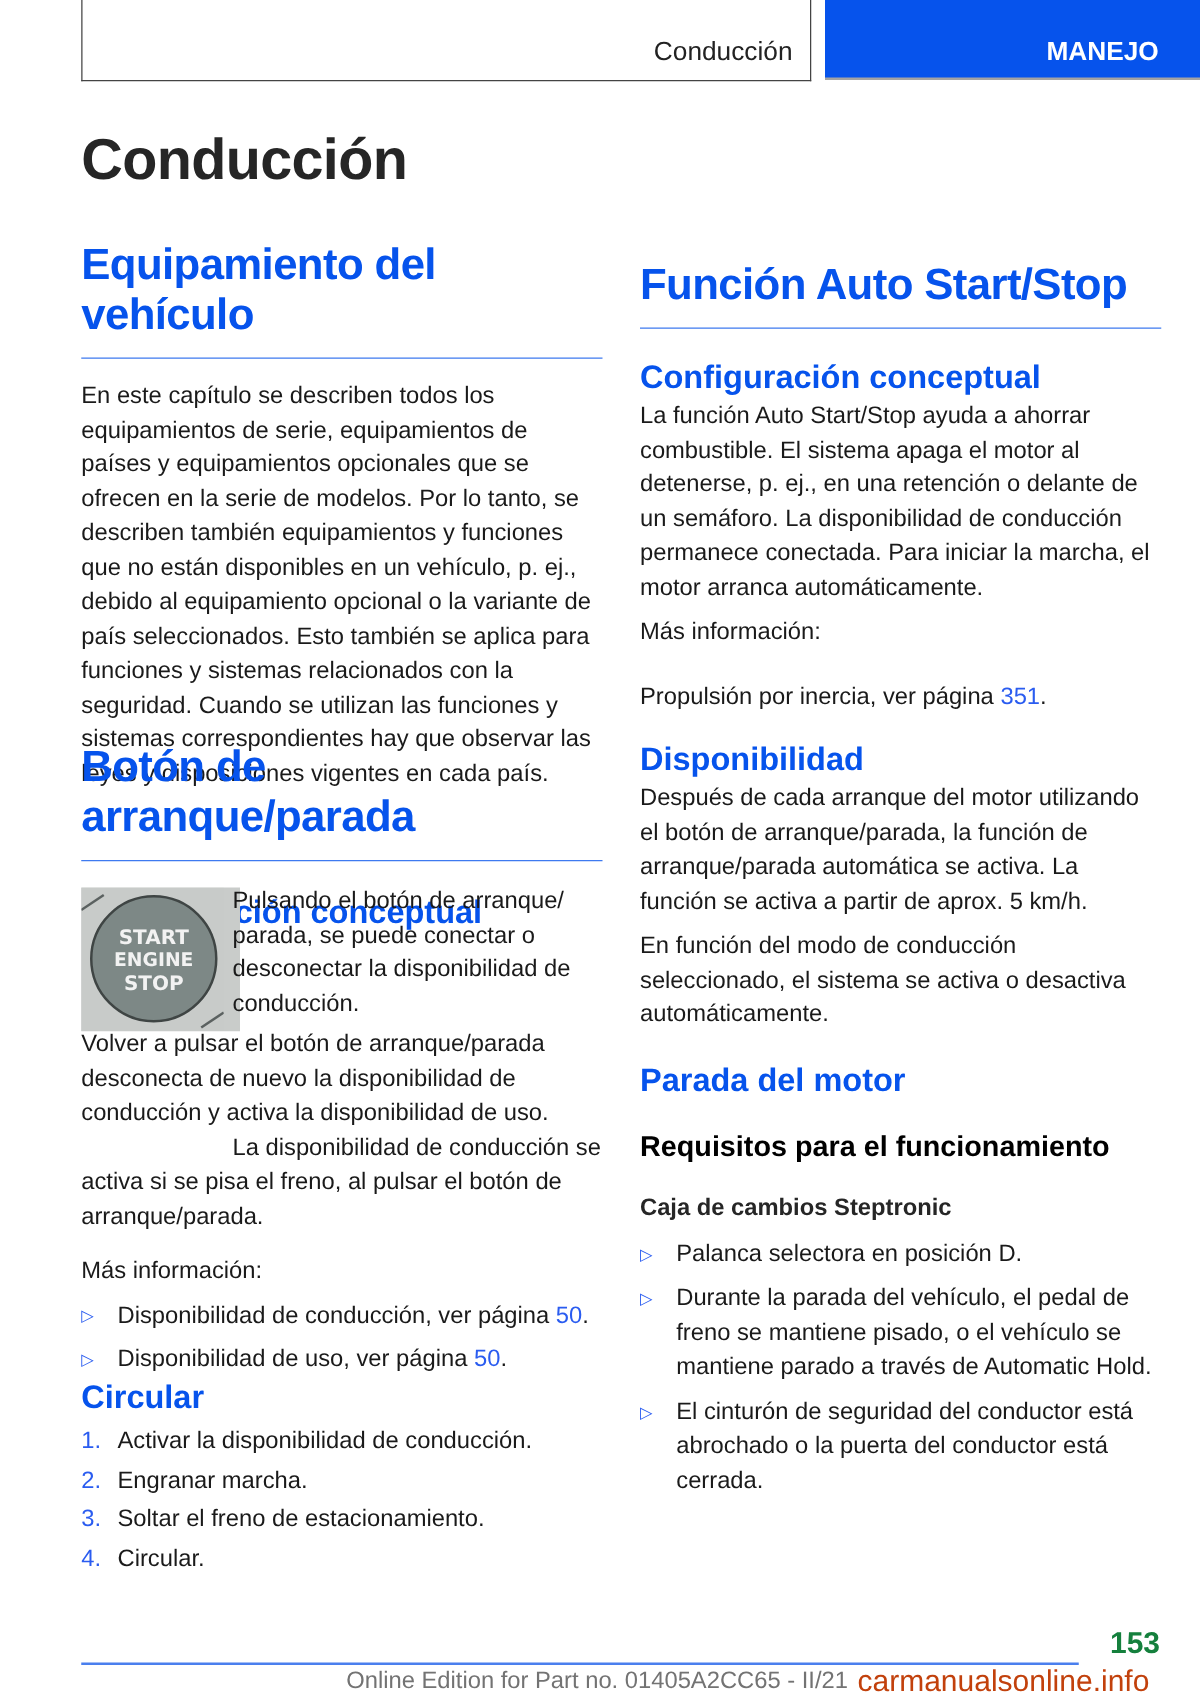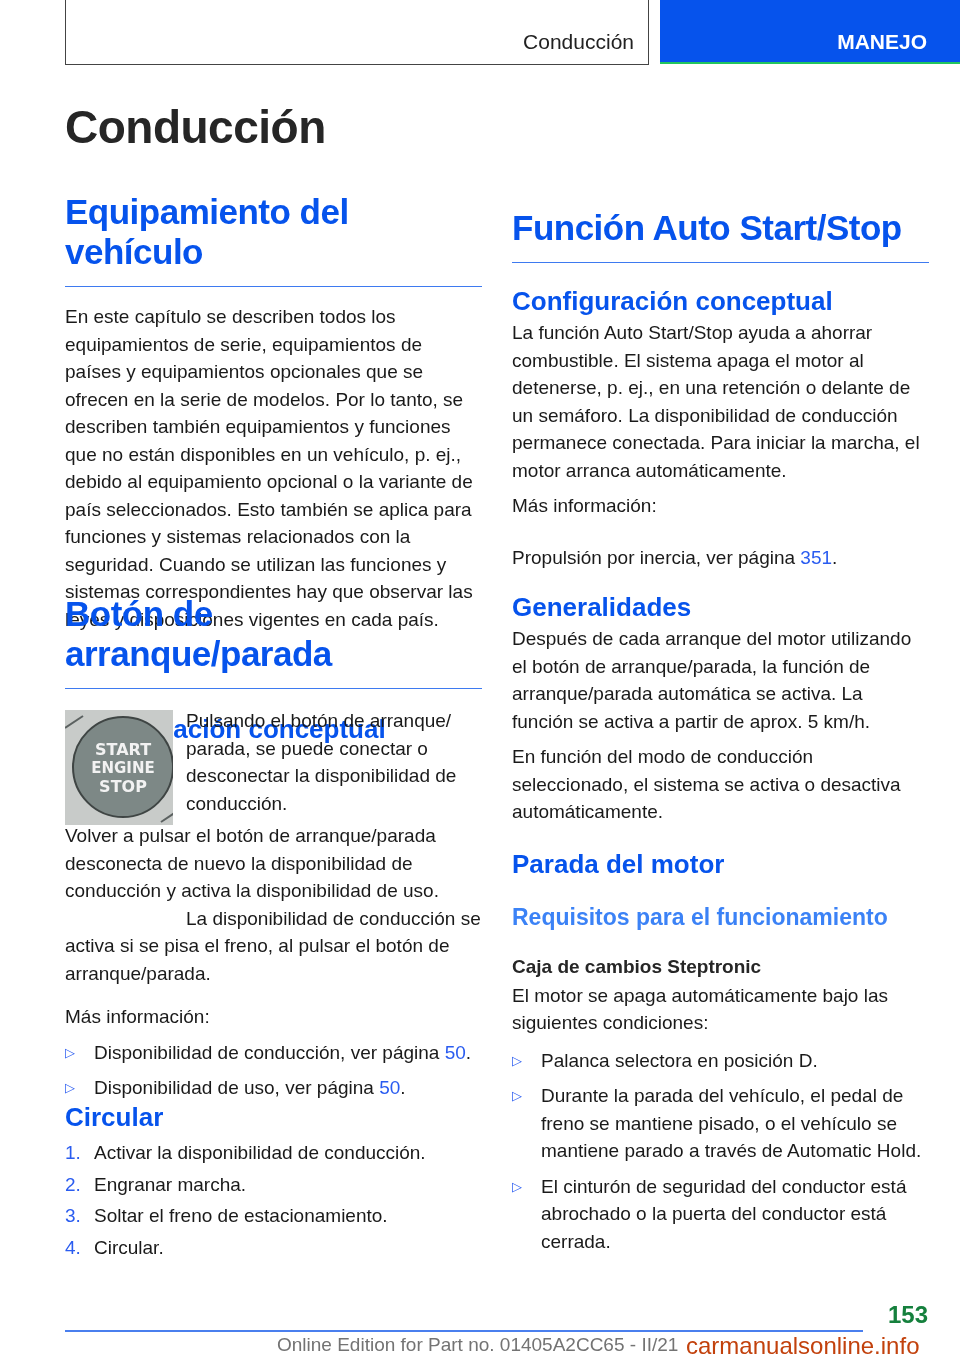--- a/index.html
+++ b/index.html
@@ -10,54 +10,54 @@
     .hdr-box {
       position: absolute; left: 65px; top: 0; width: 584px; height: 65px;
       border-left: 1.5px solid #444; border-right: 1.5px solid #444; border-bottom: 1.5px solid #444;
       background: #fff;
     }
     .hdr-chapter {
       position: absolute; right: 14px; top: 30px; font-size: 21px; color: #222;
     }
     .hdr-tab {
       position: absolute; left: 660px; top: 0; width: 300px; height: 64px;
-      background: #0653ec; border-bottom: 2px solid #22c55e;
+      background: #0653ec; border-bottom: 2px solid #a3a3a3;
     }
     .hdr-tab-label {
       position: absolute; right: 33px; top: 30px; font-size: 21px; font-weight: bold; color: #fff;
     }
 
     .page-title {
       position: absolute; left: 65px; top: 100px; font-size: 46px; font-weight: bold; color: #262626;
       letter-spacing: -0.5px;
     }
 
     .h1 {
       font-size: 35px; font-weight: bold; color: #0653ec; letter-spacing: -0.5px;
       border-bottom: 1.5px solid #3e7af0; padding-bottom: 14px; line-height: 40px;
     }
     .h2 { font-size: 26px; font-weight: bold; color: #0653ec; line-height: 32px; }
-    .h2-light { font-size: 23px; font-weight: bold; color: #3b82f6; line-height: 30px; }
+    .h2-light { font-size: 23px; font-weight: bold; color: #000000; line-height: 30px; }
     .h3 { font-size: 19px; font-weight: bold; color: #262626; line-height: 26px; }
     .p { font-size: 19px; line-height: 27.5px; color: #1a1a1a; }
     .link { color: #2a5cf0; }
 
     .col { position: absolute; width: 417px; }
     .col-left { left: 65px; }
     .col-right { left: 512px; }
 
     .bullet-row { position: relative; padding-left: 29px; font-size: 19px; line-height: 27.5px; }
     .bullet-row .tri {
       position: absolute; left: 0; top: 0; color: #2a5cf0; font-size: 13px; line-height: 27.5px;
     }
     .num-row { position: relative; padding-left: 29px; font-size: 19px; line-height: 27.5px; }
     .num-row .num { position: absolute; left: 0; top: 0; color: #2a5cf0; }
 
     .img-box {
-      position: absolute; left: 65px; top: 710px; width: 108px; height: 115px;
+      position: absolute; left: 65px; top: 710px; width: 127px; height: 115px;
       background: #c9ccca; overflow: hidden;
     }
 
     .footer-line {
       position: absolute; left: 65px; top: 1330px; width: 798px; height: 2px; background: #4a7fee;
     }
     .page-num {
       position: absolute; right: 32px; top: 1301px; font-size: 24px; font-weight: bold; color: #15803d;
     }
     .footer-text {
@@ -142,28 +142,27 @@
 
 <div class="col col-right" style="top:208px;">
   <h2 class="h1">Función Auto Start/Stop</h2>
   <h3 class="h2" style="margin-top:22px;">Configuración conceptual</h3>
   <p class="p" style="margin-top:2px;">La función Auto Start/Stop ayuda a ahorrar combustible. El sistema apaga el motor al detenerse, p. ej., en una retención o delante de un semáforo. La disponibilidad de conducción permanece conectada. Para iniciar la marcha, el motor arranca automáticamente.</p>
   <p class="p" style="margin-top:8px;">Más información:</p>
   <p class="p" style="margin-top:24px;">
     <span>Propulsión por inercia, ver página </span><span class="link">351</span><span>.</span>
   </p>
 
-  <h3 class="h2" style="margin-top:20px;">Generalidades</h3>
+  <h3 class="h2" style="margin-top:20px;">Disponibilidad</h3>
   <p class="p" style="margin-top:2px;">Después de cada arranque del motor utilizando el botón de arranque/parada, la función de arranque/parada automática se activa. La función se activa a partir de aprox. 5 km/h.</p>
   <p class="p" style="margin-top:8px;">En función del modo de conducción seleccionado, el sistema se activa o desactiva automáticamente.</p>
 
   <h3 class="h2" style="margin-top:22px;">Parada del motor</h3>
   <h4 class="h2-light" style="margin-top:22px;">Requisitos para el funcionamiento</h4>
   <h5 class="h3" style="margin-top:22px;">Caja de cambios Steptronic</h5>
-  <p class="p" style="margin-top:2px;">El motor se apaga automáticamente bajo las siguientes condiciones:</p>
   <div class="bullet-row" style="margin-top:10px;">
     <span class="tri">▷</span>
     <span>Palanca selectora en posición D.</span>
   </div>
   <div class="bullet-row" style="margin-top:8px;">
     <span class="tri">▷</span>
     <span>Durante la parada del vehículo, el pedal de freno se mantiene pisado, o el vehículo se mantiene parado a través de Automatic Hold.</span>
   </div>
   <div class="bullet-row" style="margin-top:8px;">
     <span class="tri">▷</span>

